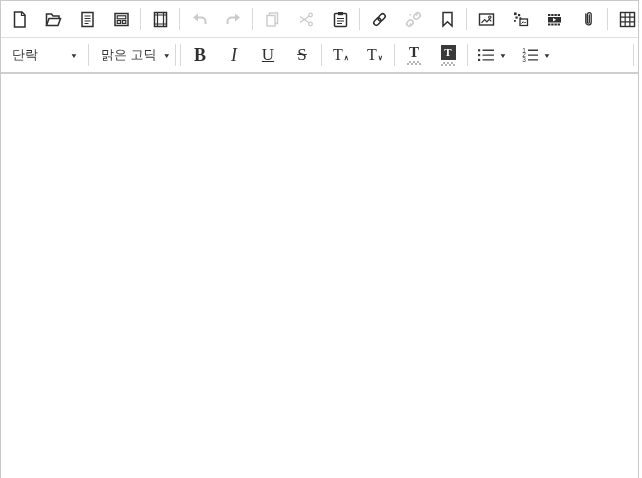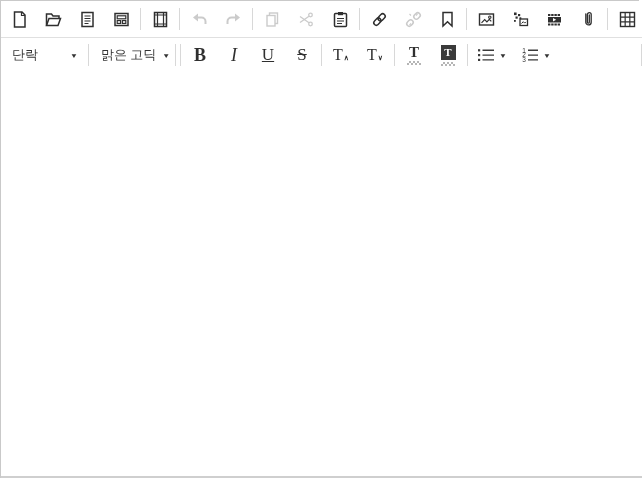--- a/index.html
+++ b/index.html
@@ -1,33 +1,33 @@
 <!DOCTYPE html>
 <html><head>
 <meta charset="utf-8">
 <style>
   html,body{margin:0;padding:0;background:#fff;}
   body{width:642px;height:478px;position:relative;font-family:"Liberation Sans",sans-serif;overflow:hidden;}
   .editor{position:absolute;left:0;top:0;width:639px;height:478px;box-sizing:border-box;
-          border:1px solid #c9c9c9;border-bottom:none;background:#fff;display:flex;}
+          border:1px solid #c9c9c9;border-bottom:none;background:#fff;display:flex;flex-direction:column;}
   .toolbar{border-bottom:2px solid #cfcfcf;background:#fff;}
   .trow{display:flex;align-items:center;height:36px;padding:0 2px 0 1px;}
   .trow2{height:34px;border-top:1px solid #e0e0e0;}
   .tbtn{width:34px;height:30px;display:flex;align-items:center;justify-content:center;
         background:none;border:none;padding:0;cursor:pointer;color:#2f2f2f;flex:0 0 auto;}
   .tbtn.disabled{color:#cbcbcb;cursor:default;}
   .tbtn svg{display:block;}
   .divider{width:1px;height:22px;background:#d8d8d8;margin:0 2px;flex:0 0 auto;}
   .spacer{flex:1 1 auto;}
   .dropdown{height:28px;display:flex;align-items:center;justify-content:space-between;
             padding:0 8px 0 10px;background:none;border:none;cursor:pointer;flex:0 0 auto;}
   .dd-label{font-size:13px;color:#333;white-space:nowrap;}
   .dd-arrow{font-size:8px;color:#333;margin-left:6px;transform:scaleY(0.8);}
   .dd-paragraph{width:84px;}
-  .dd-font{width:82px;font-family:Liberation Serif, serif;}
+  .dd-font{width:82px;}
   .dd-size{width:80px;}
   .fmt{font-family:"Liberation Serif",serif;color:#2f2f2f;}
   .fmt-b{font-size:18px;font-weight:bold;}
   .fmt-i{font-size:18px;font-style:italic;}
   .fmt-u{font-size:17px;text-decoration:underline;}
   .fmt-s{font-size:17px;text-decoration:line-through;}
   .tsize{display:flex;align-items:flex-end;}
   .tsize .big{font-family:"Liberation Serif",serif;font-size:16px;line-height:14px;color:#2f2f2f;}
   .tsize .mark{font-size:7px;color:#2f2f2f;margin-left:1px;line-height:9px;font-weight:bold;}
   .colbtn{flex-direction:column;}

